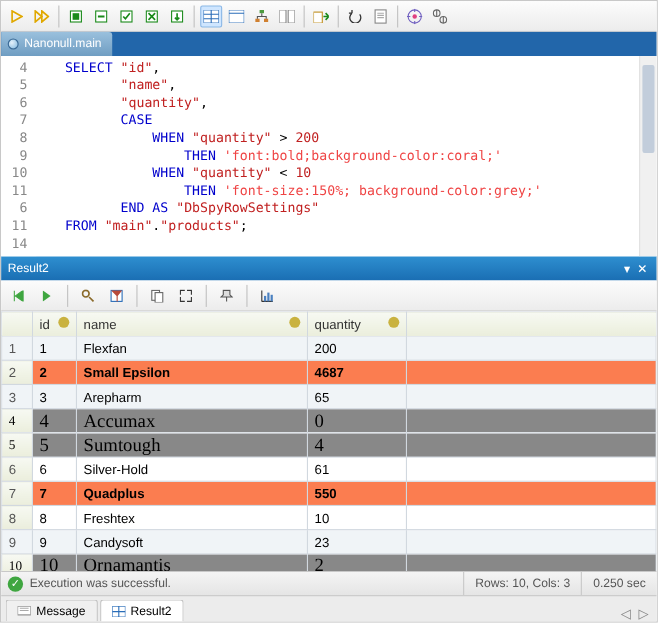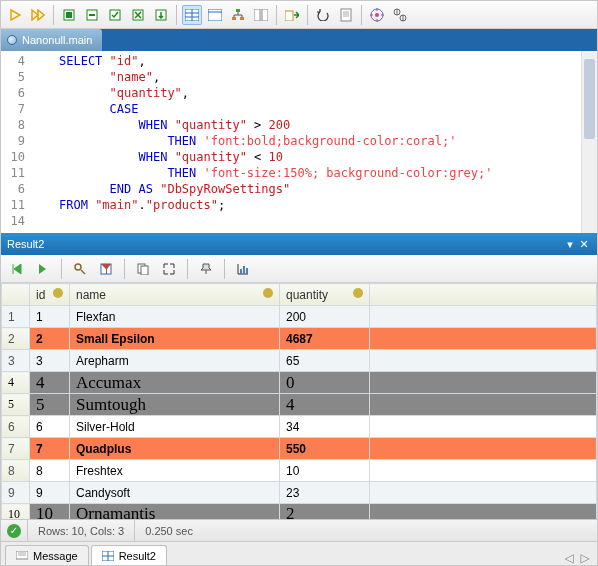--- a/index.html
+++ b/index.html
@@ -313,21 +313,21 @@
           <td class="rownum">5</td>
           <td>5</td>
           <td>Sumtough</td>
           <td>4</td>
           <td></td>
         </tr>
         <tr>
           <td class="rownum">6</td>
           <td>6</td>
           <td>Silver-Hold</td>
-          <td>34</td>
+          <td>61</td>
           <td></td>
         </tr>
         <tr class="coral">
           <td class="rownum">7</td>
           <td>7</td>
           <td>Quadplus</td>
           <td>550</td>
           <td></td>
         </tr>
         <tr>
@@ -350,20 +350,21 @@
           <td>Ornamantis</td>
           <td>2</td>
           <td></td>
         </tr>
       </tbody>
 </table>
 </div>
 
 <div class="status">
   <span class="ok">✓</span>
+  <span style="flex:1">Execution was successful.</span>
   <span class="cell">Rows: 10, Cols: 3</span>
   <span class="cell">0.250 sec</span>
 </div>
 
 <div class="tabs">
   <div class="tab">
     <svg width="12" height="10">
         <rect x="0" y="0" width="12" height="8" fill="#fff" stroke="#888"></rect>
         <line x1="2" y1="2" x2="10" y2="2" stroke="#aaa"></line>
         <line x1="2" y1="4" x2="10" y2="4" stroke="#aaa"></line>

